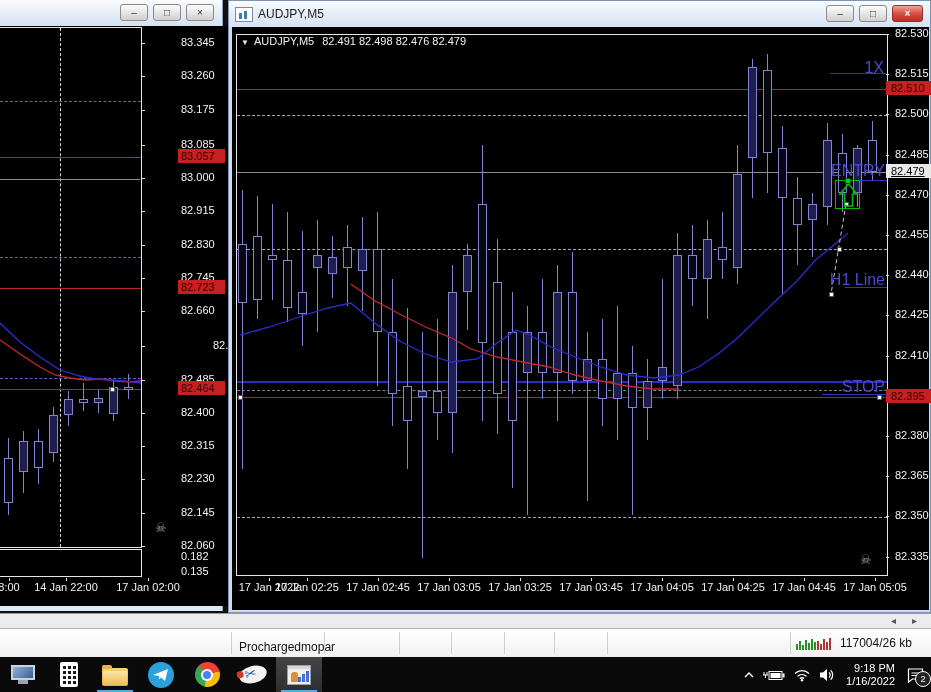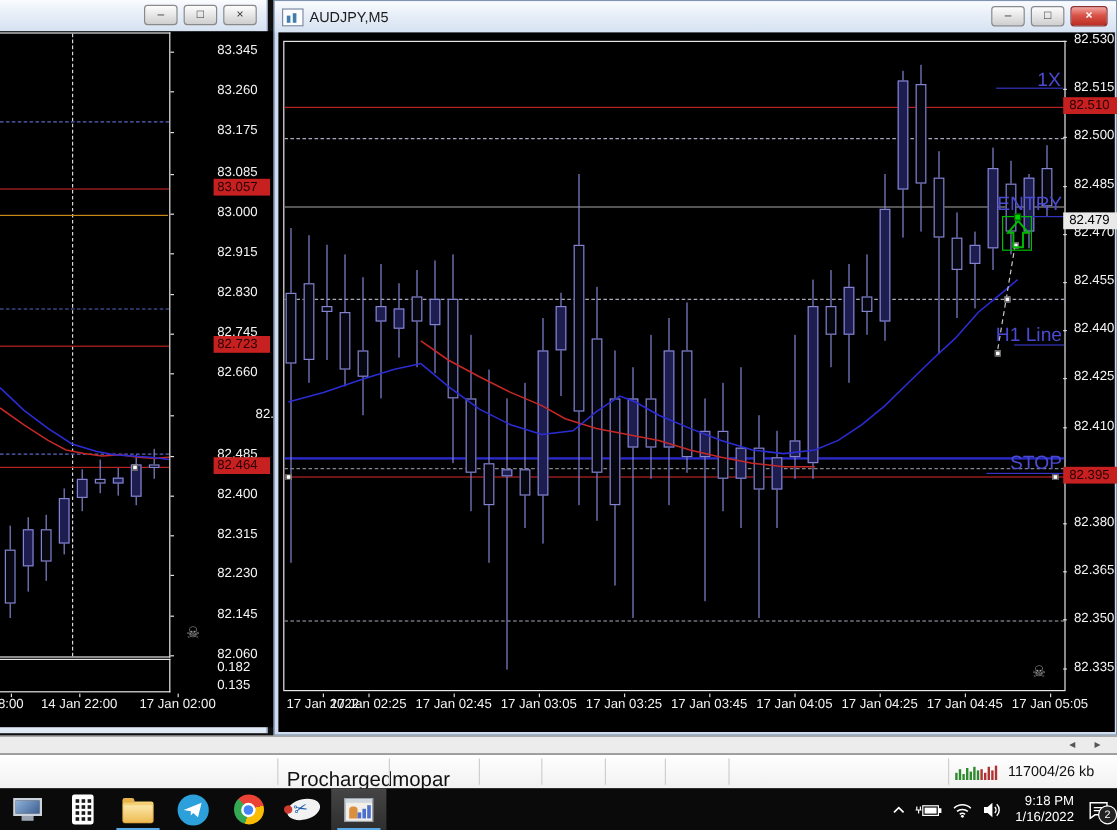--- a/index.html
+++ b/index.html
@@ -51,21 +51,21 @@
   .plabel.white{background:#e9e9e9;color:#000;}
   .tdash{position:absolute;top:0;width:1px;height:3px;background:#e0e0e0;}
   .tlabel{position:absolute;top:3px;font-size:11px;color:#f2f2f2;transform:translateX(-50%);white-space:nowrap;}
   .uparrow-box{position:absolute;border:1px solid #00bb00;box-sizing:border-box;z-index:6;}
   .uparrow-box .ah{position:absolute;left:50%;top:-3px;margin-left:-3px;width:6px;height:6px;background:#00d400;border:1px solid #005500;box-sizing:border-box;}
   .skull{position:absolute;color:#9a9a9a;font-size:13px;z-index:6;}
   #scrollstrip{position:absolute;left:0;top:613px;width:931px;height:15px;background:#ececec;border-top:1px solid #9a9a9a;box-sizing:border-box;}
   .scroll-arrow{position:absolute;top:1px;font-size:10px;color:#555;}
   #sa-left{left:891px;} #sa-right{left:912px;}
   #statusbar{position:absolute;left:0;top:628px;width:931px;height:29px;background:linear-gradient(#ffffff,#f1f1f1);border-top:1px solid #b5b5b5;box-sizing:border-box;}
-  #statusbar .cell-text{position:absolute;left:239px;top:11px;font-size:17px;color:#111;}
+  #statusbar .cell-text{position:absolute;left:239px;top:11px;font-size:12px;color:#111;}
   #statusbar .sep{position:absolute;top:3px;bottom:3px;width:1px;background:#cfcfcf;}
   #net-icon{position:absolute;left:796px;top:6px;width:38px;height:16px;}
   #net-icon span{position:absolute;bottom:1px;width:2px;}
   #net-text{position:absolute;left:840px;top:7px;font-size:12px;color:#111;}
   #taskbar{position:absolute;left:0;top:657px;width:931px;height:35px;background:#0a0a0a;display:flex;align-items:center;}
   .slot{position:relative;width:46px;height:35px;display:flex;align-items:center;justify-content:center;flex:0 0 auto;}
   .slot.active{background:linear-gradient(#454545,#2e2e2e);}
   .slot .runline{position:absolute;left:5px;right:5px;bottom:0;height:2px;background:#57a8e4;}
   .ic-monitor{width:24px;height:19px;position:relative;}
   .ic-monitor .scr{position:absolute;left:0;top:0;width:24px;height:15px;background:linear-gradient(135deg,#8fb2d8,#3c5f92);border:2px solid #c9d2dd;box-sizing:border-box;}
@@ -203,20 +203,23 @@
           <i style="left:8px;height:8px;"></i>
         </div>
       <div class="wtitle">AUDJPY,M5</div>
       <div class="tb-buttons">
         <div class="cbtn">–</div>
         <div class="cbtn">□</div>
         <div class="cbtn close-red">×</div>
       </div>
     </div>
     <div class="client" id="mclient">
+      <div class="chart-header">
+        <span class="tri">▼</span><span class="sym">AUDJPY,M5</span><span>82.491 82.498 82.476 82.479</span>
+      </div>
       <div id="mplot">
           <div class="hline" style="top: 54px; left: 0px; width: 650px; height: 1px; background: rgb(184, 36, 36);"></div>
           <div class="hline dashed" style="top: 80px; left: 0px; width: 650px; border-top-color: rgb(169, 169, 188);"></div>
           <div class="hline" style="top: 137px; left: 0px; width: 650px; height: 1px; background: rgb(141, 141, 141);"></div>
           <div class="hline dashed" style="top: 214px; left: 0px; width: 650px; border-top-color: rgb(169, 169, 188);"></div>
           <div class="hline" style="top: 346px; left: 0px; width: 650px; height: 2px; background: rgb(42, 42, 200);"></div>
           <div class="hline dashed" style="top: 355px; left: 0px; width: 650px; border-top-color: rgb(132, 132, 142);"></div>
           <div class="hline" style="top: 362px; left: 0px; width: 650px; height: 1px; background: rgb(184, 36, 36);"></div>
           <div class="handle" style="left: 1px; top: 360px;"></div>
           <div class="handle" style="left: 640px; top: 360px;"></div>
@@ -351,21 +354,21 @@
           <div class="ptick" style="top: 315px;">82.410</div>
           <div class="pdash" style="top: 402px;"></div>
           <div class="ptick" style="top: 395px;">82.380</div>
           <div class="pdash" style="top: 442px;"></div>
           <div class="ptick" style="top: 435px;">82.365</div>
           <div class="pdash" style="top: 482px;"></div>
           <div class="ptick" style="top: 475px;">82.350</div>
           <div class="pdash" style="top: 523px;"></div>
           <div class="ptick" style="top: 516px;">82.335</div>
           <div class="plabel red" style="top: 47px;">82.510</div>
-          <div class="plabel white" style="top: 143px;">82.479</div>
+          <div class="plabel white" style="top: 130px; text-decoration: underline;">82.479</div>
           <div class="plabel red" style="top: 355px;">82.395</div>
         </div>
       <div id="mtaxis">
           <div class="tdash" style="left: 33px;"></div>
           <div class="tlabel" style="left: 33px;">17 Jan 2022</div>
           <div class="tdash" style="left: 71px;"></div>
           <div class="tlabel" style="left: 71px;">17 Jan 02:25</div>
           <div class="tdash" style="left: 142px;"></div>
           <div class="tlabel" style="left: 142px;">17 Jan 02:45</div>
           <div class="tdash" style="left: 213px;"></div>

